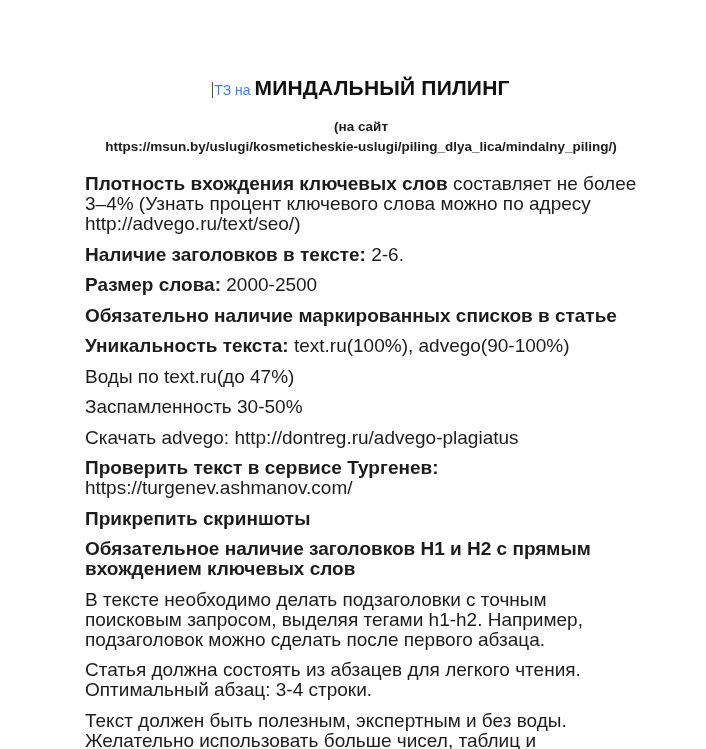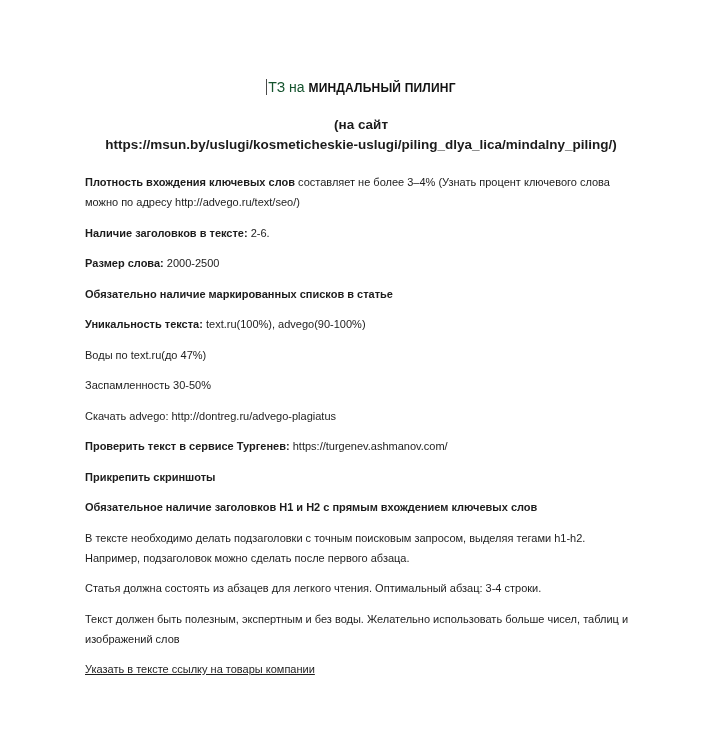--- a/index.html
+++ b/index.html
@@ -30,42 +30,42 @@
   .title-caret {
     display: inline-block;
     width: 1px;
     height: 16px;
     background: #4a4a4a;
     vertical-align: -3px;
     margin-right: 1px;
   }
   .title-prefix {
     font-size: 14px;
-    color: #14532d;
+    color: #3b82f6;
   }
   .title-main {
-    font-size: 12px;
+    font-size: 21px;
     font-weight: 700;
     color: #111111;
     letter-spacing: 0.2px;
   }
   .doc-subtitle {
     margin-top: 14px;
     text-align: center;
     font-size: 13.5px;
     font-weight: 700;
     line-height: 20px;
     color: #1c1c1c;
   }
   .doc-body {
     margin-top: 17px;
   }
   .doc-body p {
     margin: 0 0 10.5px 0;
-    font-size: 11px;
+    font-size: 19px;
     line-height: 20px;
     color: #1c1c1c;
   }
   .doc-body p .b {
     font-weight: 700;
   }
   .doc-body p.underlined span {
     text-decoration: underline;
   }
 </style>

